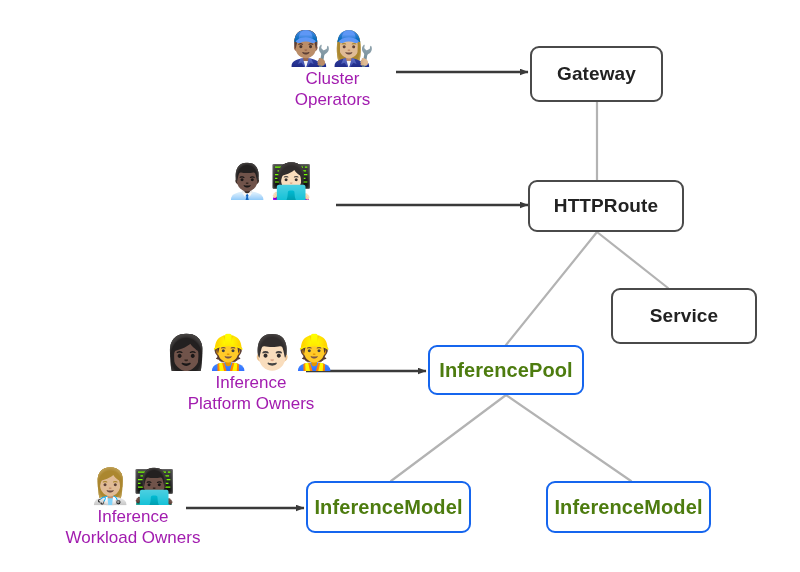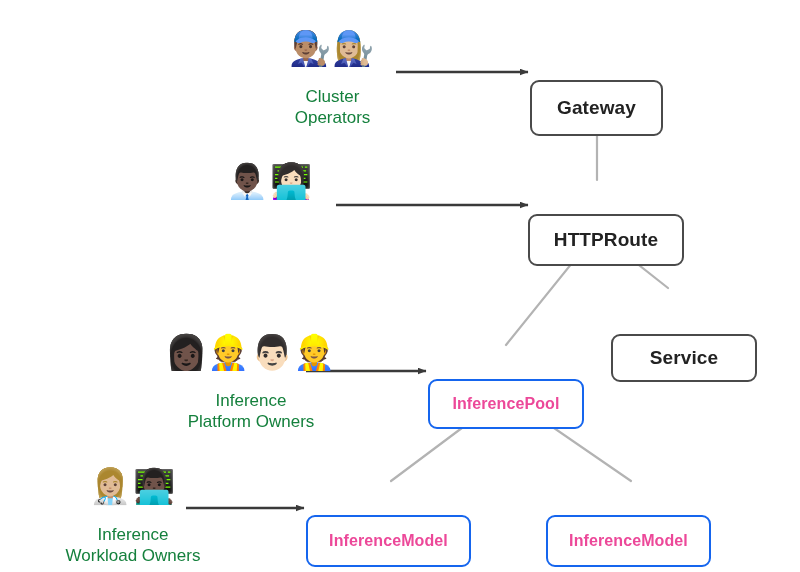--- a/index.html
+++ b/index.html
@@ -31,64 +31,63 @@
   
   .node {
     position: absolute;
     box-sizing: border-box;
     display: flex;
     align-items: center;
     justify-content: center;
     border-radius: 9px;
     background: #ffffff;
     text-align: right;
-    margin-top: 34px;
   }
   .node .node-label {
     font-weight: bold;
     letter-spacing: 0.1px;
     line-height: 1.1;
     white-space: nowrap;
   }
   .node.std {
     border: 2px solid #4a4a4a;
   }
   .node.std .node-label {
     color: #222222;
     font-size: 19px;
   }
   .node.accent {
     border: 2.5px solid #1565ee;
   }
   .node.accent .node-label {
-    color: #ec4899;
-    font-size: 16px;
+    color: #4d7c0f;
+    font-size: 20px;
   }
 
   
   .persona {
     position: absolute;
     box-sizing: border-box;
     display: flex;
     flex-direction: column;
     align-items: center;
     text-align: center;
   }
   .persona-icons {
     font-size: 34px;
     line-height: 40px;
     letter-spacing: 1px;
     white-space: nowrap;
     user-select: none;
   }
   .persona-label {
-    margin-top: 18px;
+    margin-top: 0;
     font-size: 17px;
     line-height: 21px;
-    color: #15803d;
+    color: #a21caf;
     white-space: pre-line;
   }
 </style>
 </head>
 <body>
 
 <div id="canvas">
 
   <svg id="edges" viewBox="0 0 800 572" width="800" height="572" xmlns="http://www.w3.org/2000/svg">
     <defs>
@@ -114,21 +113,21 @@
   </svg>
 
   <div class="node std" style="left:530px; top:46px; width:133px; height:56px;">
     <span class="node-label">Gateway</span>
   </div>
 
   <div class="node std" style="left:528px; top:180px; width:156px; height:52px;">
     <span class="node-label">HTTPRoute</span>
   </div>
 
-  <div class="node std" style="left:611px; top:300px; width:146px; height:48px;">
+  <div class="node std" style="left:611px; top:288px; width:146px; height:56px;">
     <span class="node-label">Service</span>
   </div>
 
   <div class="node accent" style="left:428px; top:345px; width:156px; height:50px;">
     <span class="node-label">InferencePool</span>
   </div>
 
   <div class="node accent" style="left:306px; top:481px; width:165px; height:52px;">
     <span class="node-label">InferenceModel</span>
   </div>

